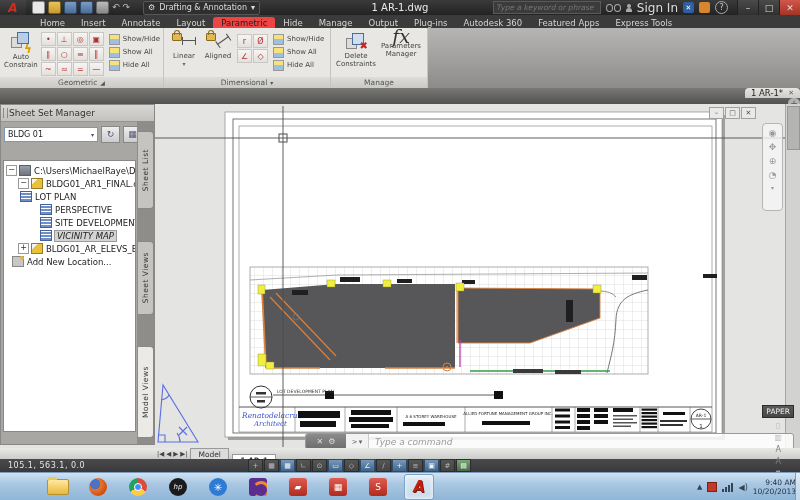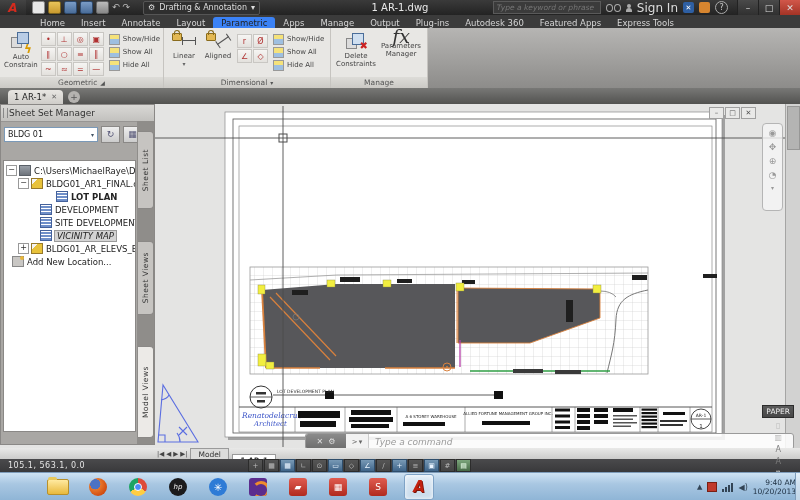--- a/index.html
+++ b/index.html
@@ -36,21 +36,21 @@
   .help{width:11px;height:11px;border:1px solid #aaa;border-radius:50%;color:#ccc;font-size:8px;
     display:flex;align-items:center;justify-content:center;}
   .winbtns{display:flex;height:15px;margin-left:4px;}
   .winbtn{width:20px;height:15px;display:flex;align-items:center;justify-content:center;
     color:#ddd;font-size:9px;background:linear-gradient(#4a4a4a,#303030);border-left:1px solid #222;}
   .winbtn.close{background:linear-gradient(#d1574a,#a33325);}
   
   .tabrow{position:absolute;left:0;top:15px;width:800px;height:13px;background:#3b3b3b;
     display:flex;align-items:flex-end;padding-left:32px;box-sizing:border-box;}
   .rtab{font-size:8.5px;color:#d5d5d5;padding:1px 8px 1px 8px;height:11px;box-sizing:border-box;}
-  .rtab.active{background:#3b82f6;color:#222;border-radius:3px 3px 0 0;}
+  .rtab.active{background:#ef4444;color:#222;border-radius:3px 3px 0 0;}
   
   .ribbon{position:absolute;left:0;top:28px;width:800px;height:60px;
     background:linear-gradient(#b6b5b3,#8d8c8a);}
   .panels{position:absolute;left:0;top:0;height:60px;width:428px;background:#e8e7e4;display:flex;}
   .panel{position:relative;height:60px;border-right:1px solid #c6c4c0;background:#e8e7e4;}
   .pbody{display:flex;height:47px;align-items:flex-start;padding:2px 3px 0 3px;box-sizing:border-box;}
   .plabel{position:absolute;left:0;right:0;bottom:0;height:11px;background:linear-gradient(#dddcd8,#cbc9c5);
     font-size:7.5px;color:#555;display:flex;align-items:center;justify-content:center;gap:3px;}
   .bigbtn{width:38px;display:flex;flex-direction:column;align-items:center;font-size:7px;color:#444;
     text-align:center;line-height:8px;}
@@ -74,21 +74,21 @@
   .dim-line::before{left:0;} .dim-line::after{right:0;}
   .aligned .dim-line{transform:rotate(-35deg);}
   .dgrid{display:grid;grid-template-columns:repeat(2,15px);grid-auto-rows:14px;gap:1px;margin:4px 2px;}
   .mg-ico{position:relative;width:24px;height:19px;margin:1px 0 2px 0;}
   .mg-ico .s1{position:absolute;left:2px;top:7px;width:9px;height:9px;border:1px solid #888;background:#dcdcdc;}
   .mg-ico .s2{position:absolute;left:8px;top:2px;width:10px;height:10px;border:1px solid #4a6d99;background:#cfdff0;}
   .mg-ico .rx{position:absolute;right:0;bottom:0;color:#c22;font-weight:bold;font-size:10px;}
   .fx{font-family:"DejaVu Serif",serif;font-style:italic;font-size:19px;color:#333;margin:2px 16px;}
   
   .filetabs{position:absolute;left:0;top:88px;width:800px;height:16px;
-    background:linear-gradient(#787876,#525250);display:flex;align-items:flex-end;}
+    background:linear-gradient(#787876,#525250);display:flex;align-items:flex-end;flex-direction:column;}
   .ftab{margin-left:8px;height:14px;background:linear-gradient(#e8e6e2,#cfcdc9);border-radius:4px 4px 0 0;
     display:flex;align-items:center;gap:5px;padding:0 6px;font-size:8.5px;color:#222;}
   .ftab .x{color:#666;font-size:7px;}
   .ftab-add{width:12px;height:12px;margin-left:5px;border-radius:50%;background:#b5b3b0;color:#555;
     font-size:9px;display:flex;align-items:center;justify-content:center;margin-bottom:1px;}
   
   .workarea{position:absolute;left:0;top:104px;width:688px;height:344px;}
   
   .palette{position:absolute;left:0;top:0;width:155px;height:341px;background:#a9a7a4;border:1px solid #8a8886;box-sizing:border-box;}
   .pal-title{height:16px;display:flex;align-items:center;background:linear-gradient(#d9d8d5,#c2c1be);
@@ -235,21 +235,21 @@
       </div>
     </div>
   </div>
 
   <div class="tabrow">
     <span class="rtab">Home</span>
     <span class="rtab">Insert</span>
     <span class="rtab">Annotate</span>
     <span class="rtab">Layout</span>
     <span class="rtab active">Parametric</span>
-    <span class="rtab">Apps</span>
+    <span class="rtab">Hide</span>
     <span class="rtab">Manage</span>
     <span class="rtab">Output</span>
     <span class="rtab">Plug-ins</span>
     <span class="rtab">Autodesk 360</span>
     <span class="rtab">Featured Apps</span>
     <span class="rtab">Express Tools</span>
   </div>
 
   <div class="ribbon">
     <div class="panels">
@@ -392,27 +392,27 @@
         <div class="trow" style="padding-left:2px;">
           <span class="exp">−</span>
           <span class="ti i-loc"></span>
           <span>C:\Users\MichaelRaye\Deskto</span>
         </div>
         <div class="trow" style="padding-left:14px;">
           <span class="exp">−</span>
           <span class="ti i-dwg"></span>
           <span>BLDG01_AR1_FINAL.dwg</span>
         </div>
-        <div class="trow" style="padding-left:52px;font-weight:bold;">
+        <div class="trow" style="padding-left:16px;">
           <span class="ti i-sheet"></span>
           <span>LOT PLAN</span>
         </div>
         <div class="trow" style="padding-left:36px;">
           <span class="ti i-sheet"></span>
-          <span>DEVELOPMENT</span>
+          <span>PERSPECTIVE</span>
         </div>
         <div class="trow" style="padding-left:36px;">
           <span class="ti i-sheet"></span>
           <span>SITE DEVELOPMENT PL</span>
         </div>
         <div class="trow" style="padding-left:36px;">
           <span class="ti i-sheet"></span>
           <span class="sel">VICINITY MAP</span>
         </div>
         <div class="trow" style="padding-left:14px;">

